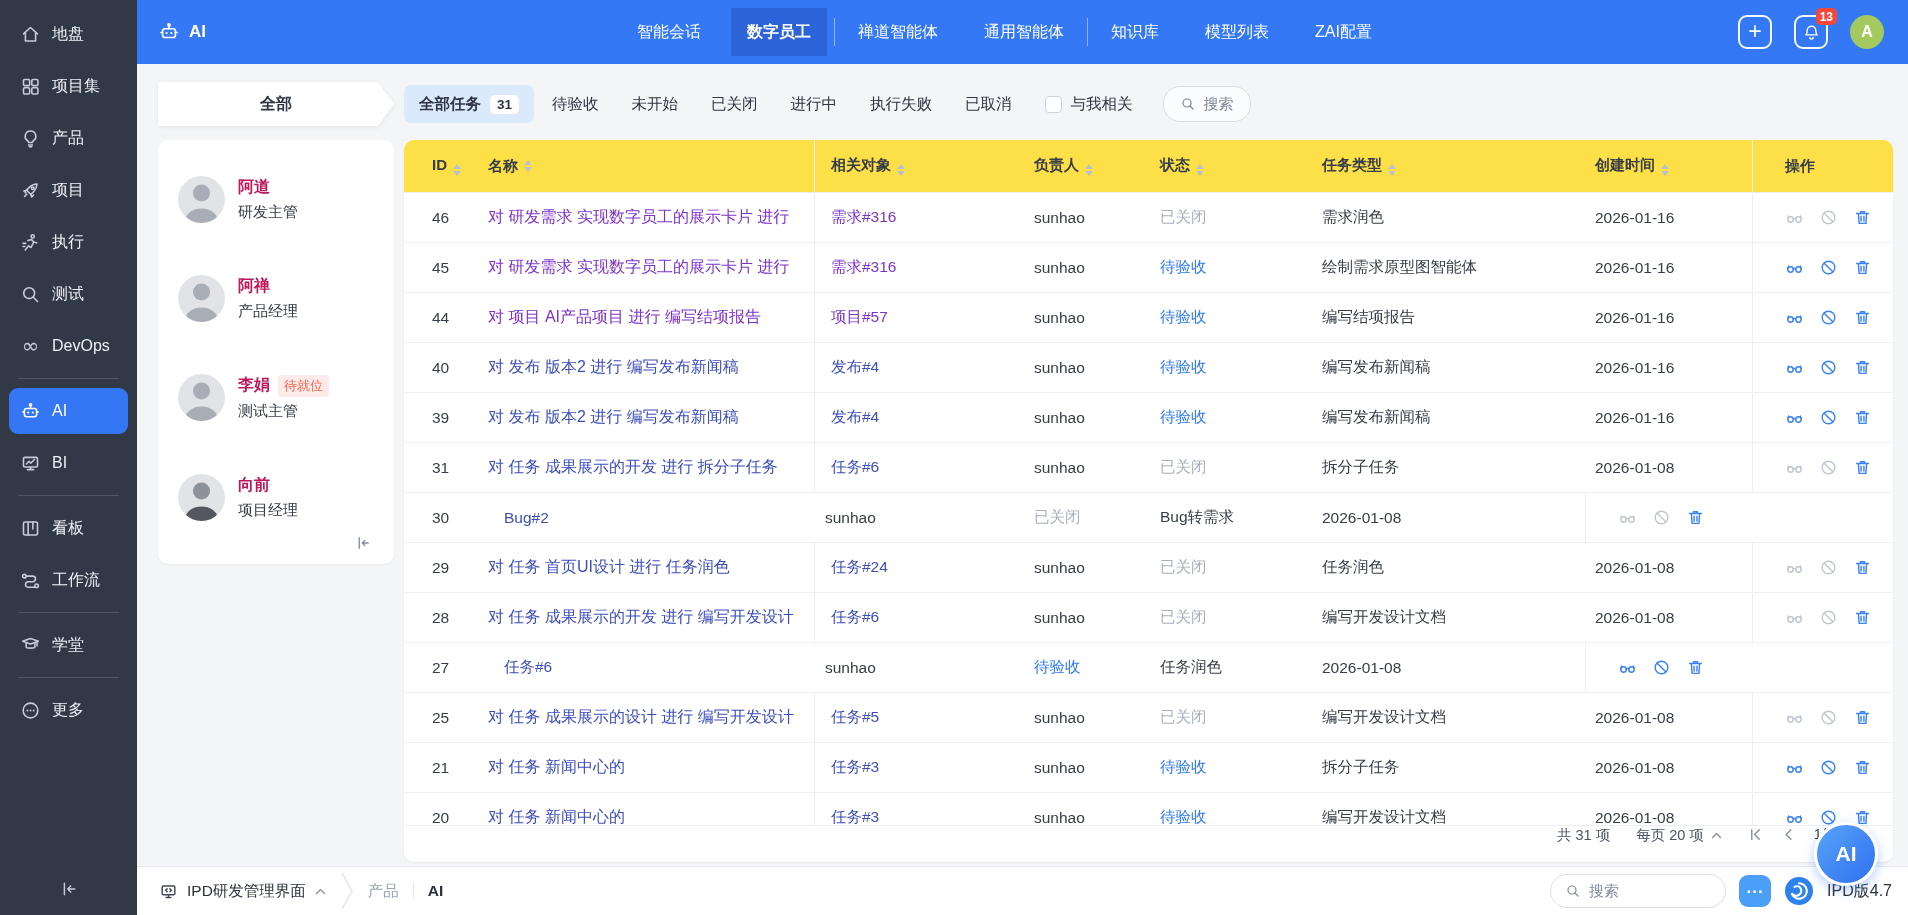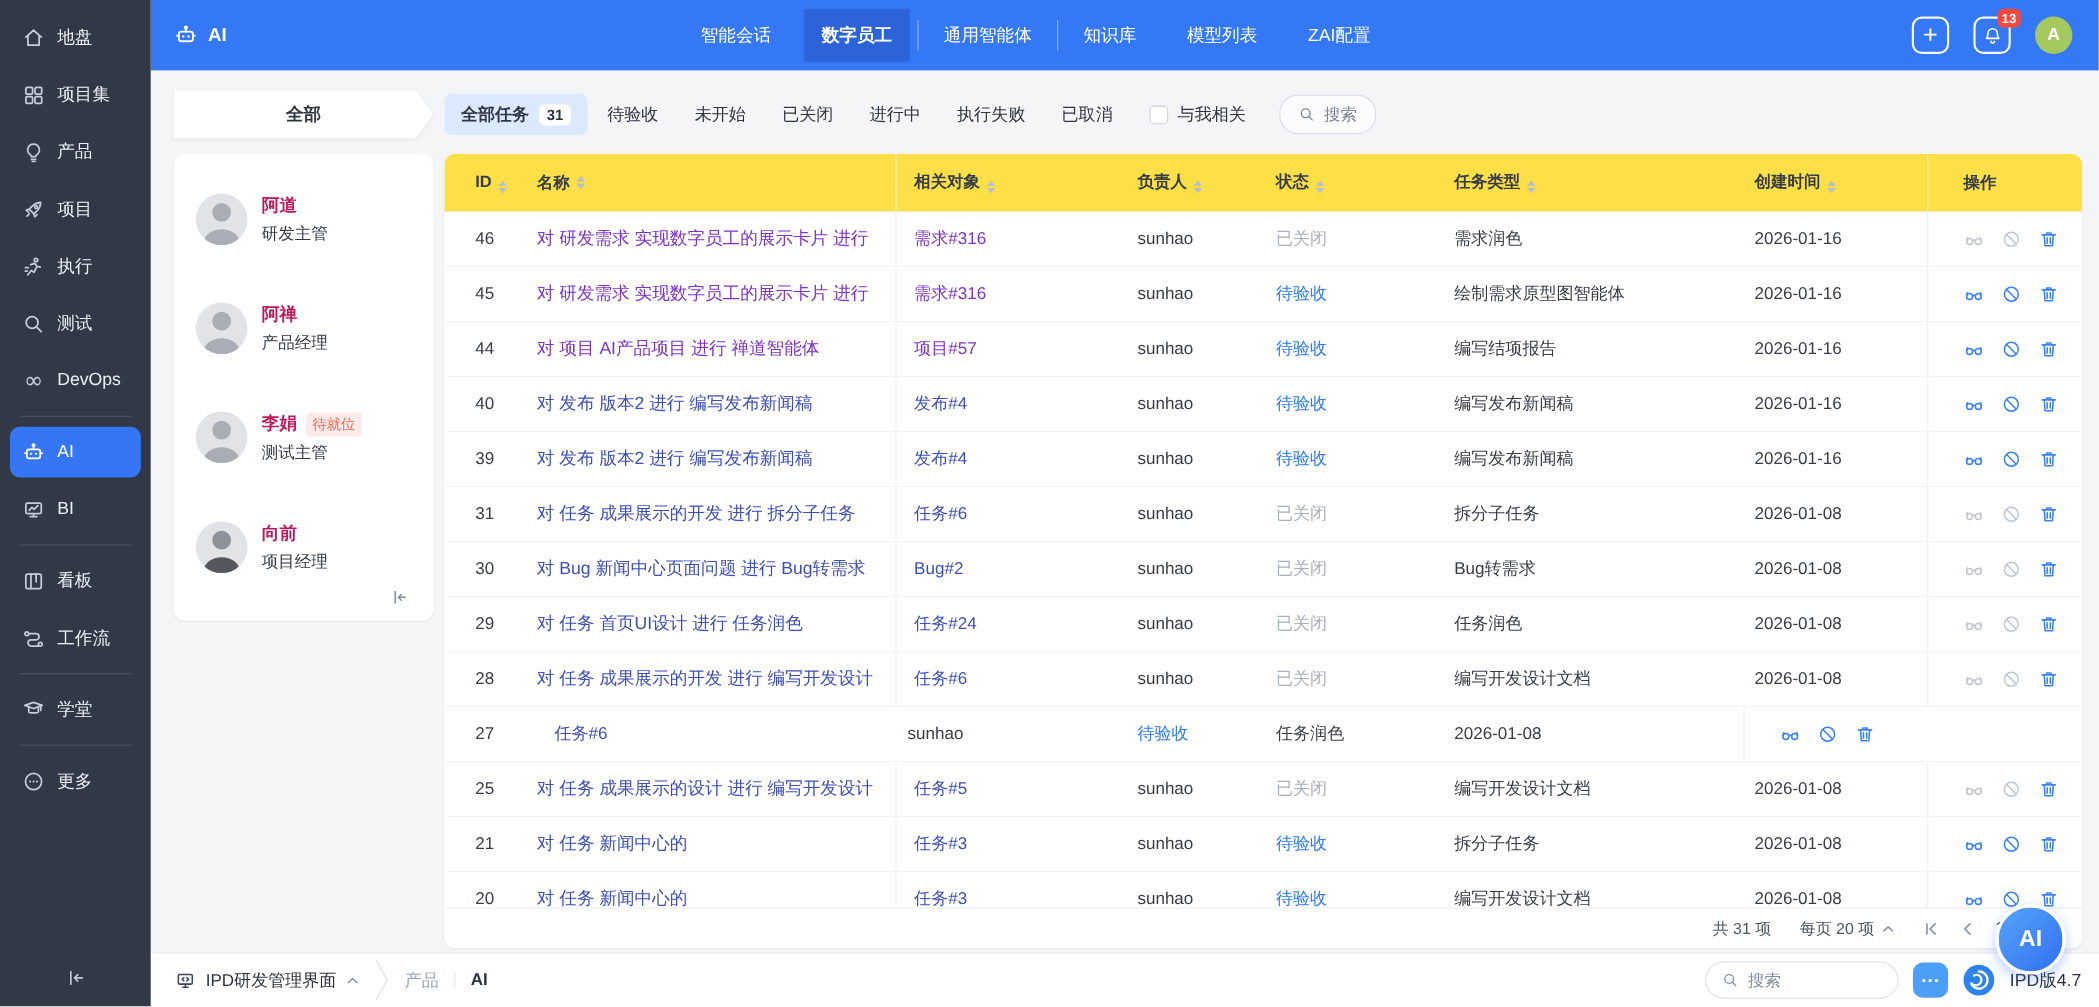--- a/index.html
+++ b/index.html
@@ -94,21 +94,21 @@
   .op{width:19px;height:19px;cursor:pointer}
   .op-blue{color:#3b82f6}
   .op-dim{color:#c0c7d1}
   .sort{display:inline-flex;flex-direction:column;gap:2px;margin-left:6px;vertical-align:1px}
   .sort i{width:0;height:0;border-left:4px solid transparent;border-right:4px solid transparent}
   .sort .up{border-bottom:5px solid #b9c0cb}
   .sort .down{border-top:5px solid #b9c0cb}
 
   
   .pagefoot{position:absolute;left:0;right:0;bottom:0;height:36px;background:#fff;border-top:1px solid #eceef2;
-    display:flex;align-items:center;justify-content:flex-end;gap:26px;padding-right:26px;font-size:14.5px;color:#4c5564}
+    display:flex;align-items:flex-start;justify-content:flex-end;gap:26px;padding-right:26px;font-size:14.5px;color:#4c5564}
   .pf-group{display:flex;align-items:center;gap:18px}
   .pf-ic{color:#8a93a1;cursor:pointer}
   .pf-page{color:#363d47}
   .perpage{display:flex;align-items:center;gap:7px;cursor:pointer}
 
   
   .bottombar{position:absolute;left:137px;right:0;bottom:0;height:48px;background:#fff;border-top:1px solid #e7e9ee;
     display:flex;align-items:center;z-index:10}
   .ws{display:flex;align-items:center;gap:9px;margin-left:22px;font-size:15.5px;font-weight:400;color:#2b313c;cursor:pointer}
   .crumb-sep{margin:0 14px;color:#e1e5ea}
@@ -305,20 +305,21 @@
           <circle cx="9.4" cy="13.2" r="1.2" fill="#fff"></circle>
           <circle cx="14.6" cy="13.2" r="1.2" fill="#fff"></circle>
         </svg>
       </span>
     <span>AI</span>
   </div>
   <div class="topnav">
     <div class="tn-item">智能会话</div>
     <div class="tn-item active">数字员工</div>
     <div class="tn-sep"></div>
+    <div class="tn-item">禅道智能体</div>
     <div class="tn-item">通用智能体</div>
     <div class="tn-sep"></div>
     <div class="tn-item">知识库</div>
     <div class="tn-item">模型列表</div>
     <div class="tn-item">ZAI配置</div>
   </div>
   <div class="top-actions">
     <div class="icon-btn">
         <span class="plus-glyph">+</span>
       </div>
@@ -550,21 +551,21 @@
                 <path d="M4.5 7h15M9.5 7V4.8h5V7M6.8 7l.9 12.4h8.6L17.2 7M10.2 10.3v6.3M13.8 10.3v6.3"></path>
               </g>
             </svg>
           </span>
       </div>
     </div>
 
     <div class="grid-row trow visited">
       <div class="c-id">44</div>
       <div class="c-name">
-          <span class="nm link">对 项目 AI产品项目 进行 禅道智能体</span>
+          <span class="nm link">对 项目 AI产品项目 进行 编写结项报告</span>
         </div>
       <div class="c-rel"><span class="rel-link">项目#57</span></div>
       <div class="c-owner">sunhao</div>
       <div class="c-status st-pending">待验收</div>
       <div class="c-type">编写结项报告</div>
       <div class="c-created">2026-01-16</div>
       <div class="c-ops">
         <span class="op op-blue">
             <svg viewBox="0 0 24 24" width="19" height="19">
               <g class="stk">
@@ -701,23 +702,20 @@
               <g class="stk">
                 <path d="M4.5 7h15M9.5 7V4.8h5V7M6.8 7l.9 12.4h8.6L17.2 7M10.2 10.3v6.3M13.8 10.3v6.3"></path>
               </g>
             </svg>
           </span>
       </div>
     </div>
 
     <div class="grid-row trow">
       <div class="c-id">30</div>
-      <div class="c-name">
-          <span class="nm link">对 Bug 新闻中心页面问题 进行 Bug转需求</span>
-        </div>
       <div class="c-rel"><span class="rel-link">Bug#2</span></div>
       <div class="c-owner">sunhao</div>
       <div class="c-status st-closed">已关闭</div>
       <div class="c-type">Bug转需求</div>
       <div class="c-created">2026-01-08</div>
       <div class="c-ops">
         <span class="op op-dim">
             <svg viewBox="0 0 24 24" width="19" height="19">
               <g class="stk">
                 <circle cx="7" cy="14.5" r="3.4"></circle>

